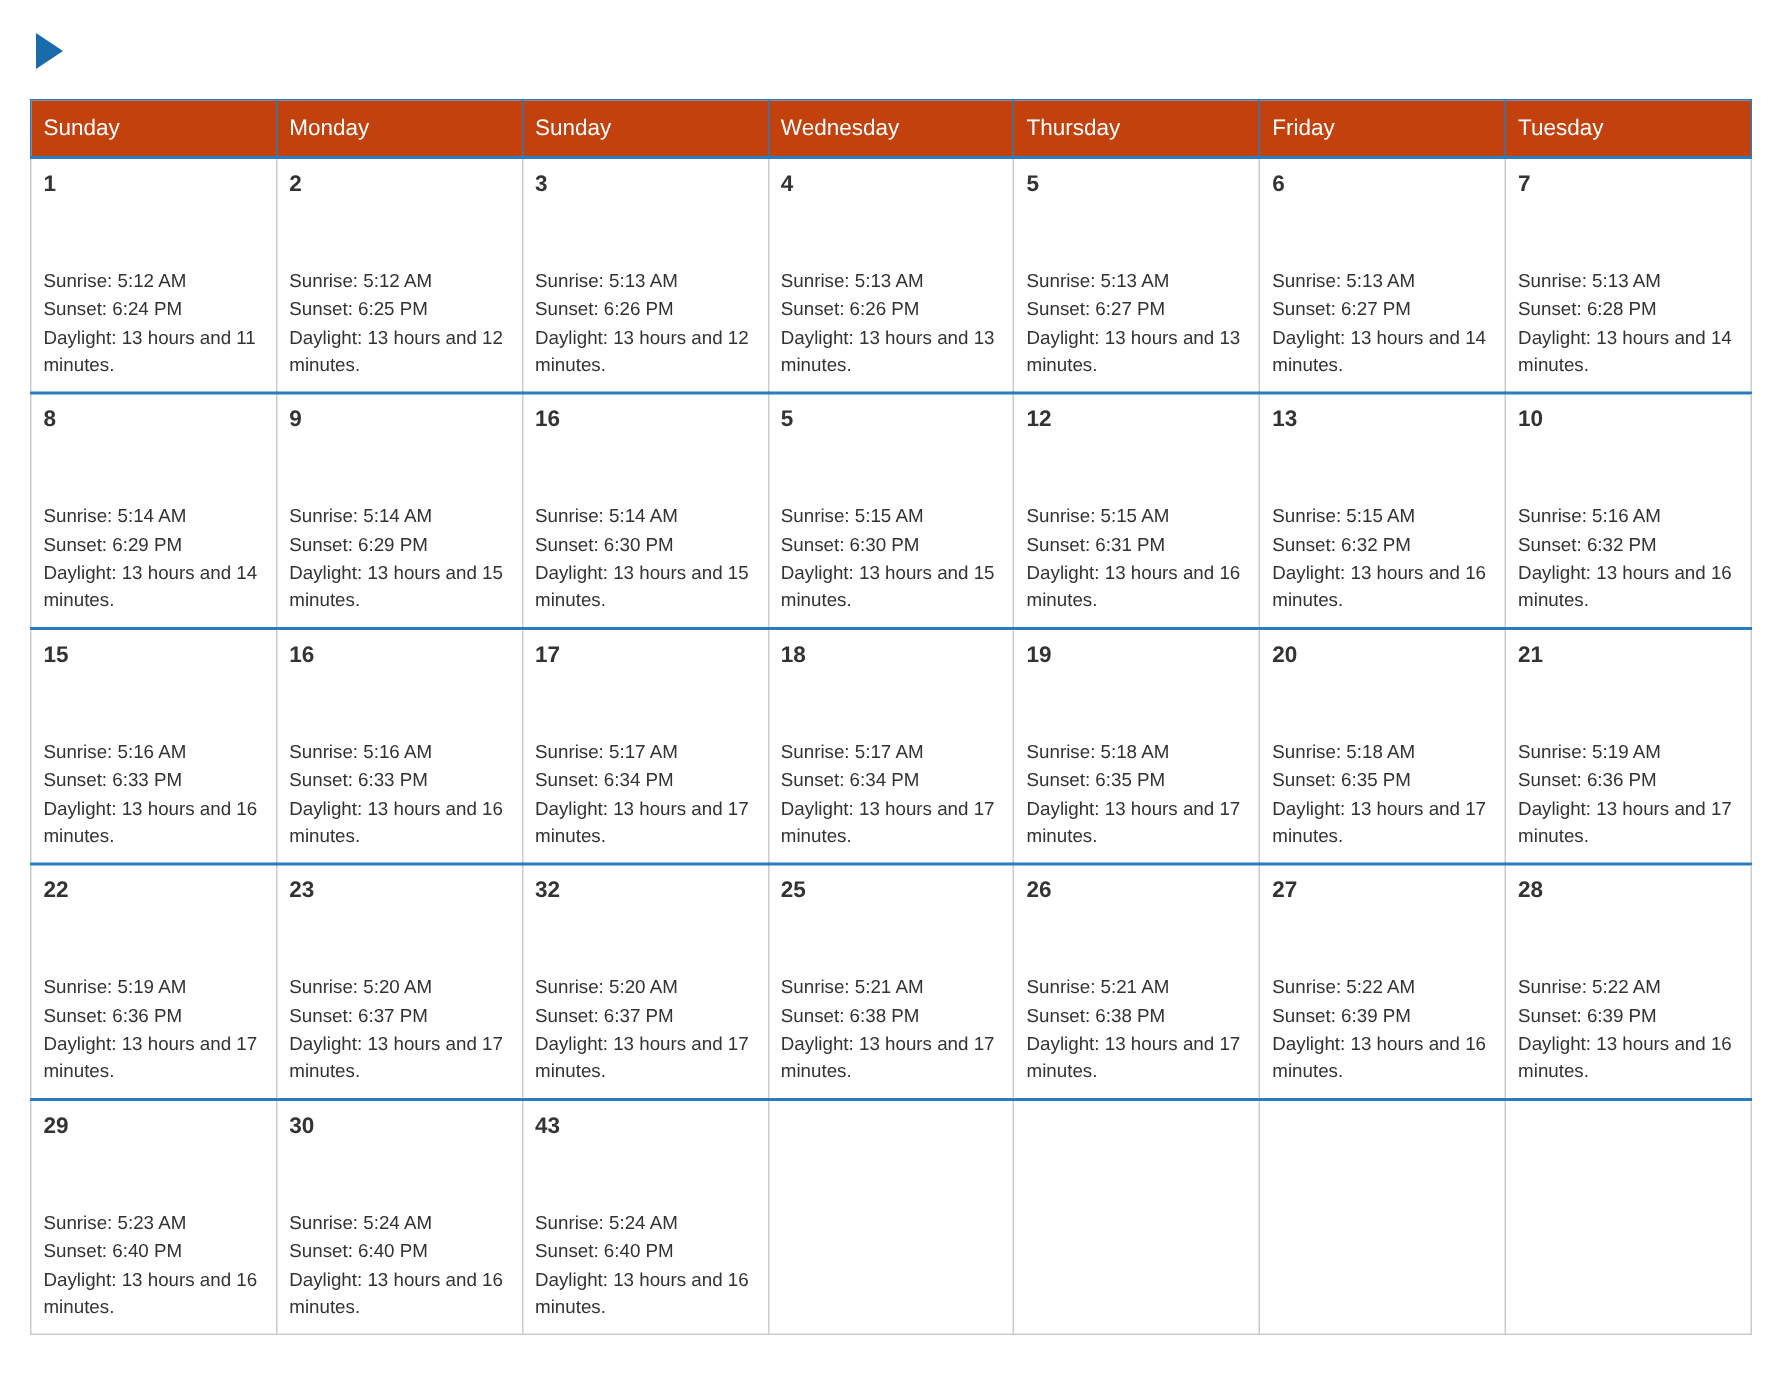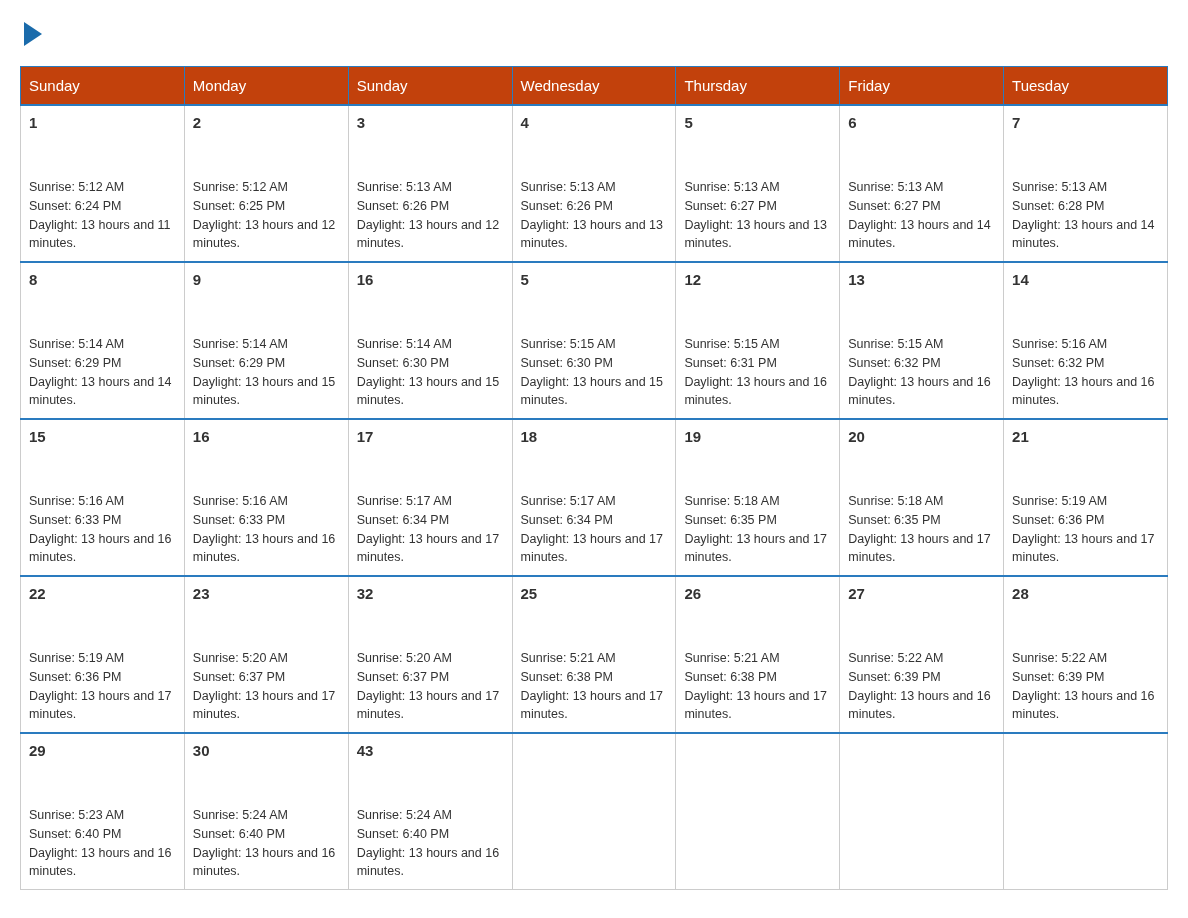--- a/index.html
+++ b/index.html
@@ -179,21 +179,21 @@
       </td>
         <td>
         <div class="day-num">12</div>
         <div class="day-info">Sunrise: 5:15 AM<br>Sunset: 6:31 PM<br>Daylight: 13 hours and 16 minutes.</div>
       </td>
         <td>
         <div class="day-num">13</div>
         <div class="day-info">Sunrise: 5:15 AM<br>Sunset: 6:32 PM<br>Daylight: 13 hours and 16 minutes.</div>
       </td>
         <td>
-        <div class="day-num">14</div>
+        <div class="day-num">10</div>
         <div class="day-info">Sunrise: 5:16 AM<br>Sunset: 6:32 PM<br>Daylight: 13 hours and 16 minutes.</div>
       </td>
       </tr>
       <tr>
         <td>
         <div class="day-num">15</div>
         <div class="day-info">Sunrise: 5:16 AM<br>Sunset: 6:33 PM<br>Daylight: 13 hours and 16 minutes.</div>
       </td>
         <td>
         <div class="day-num">16</div>

